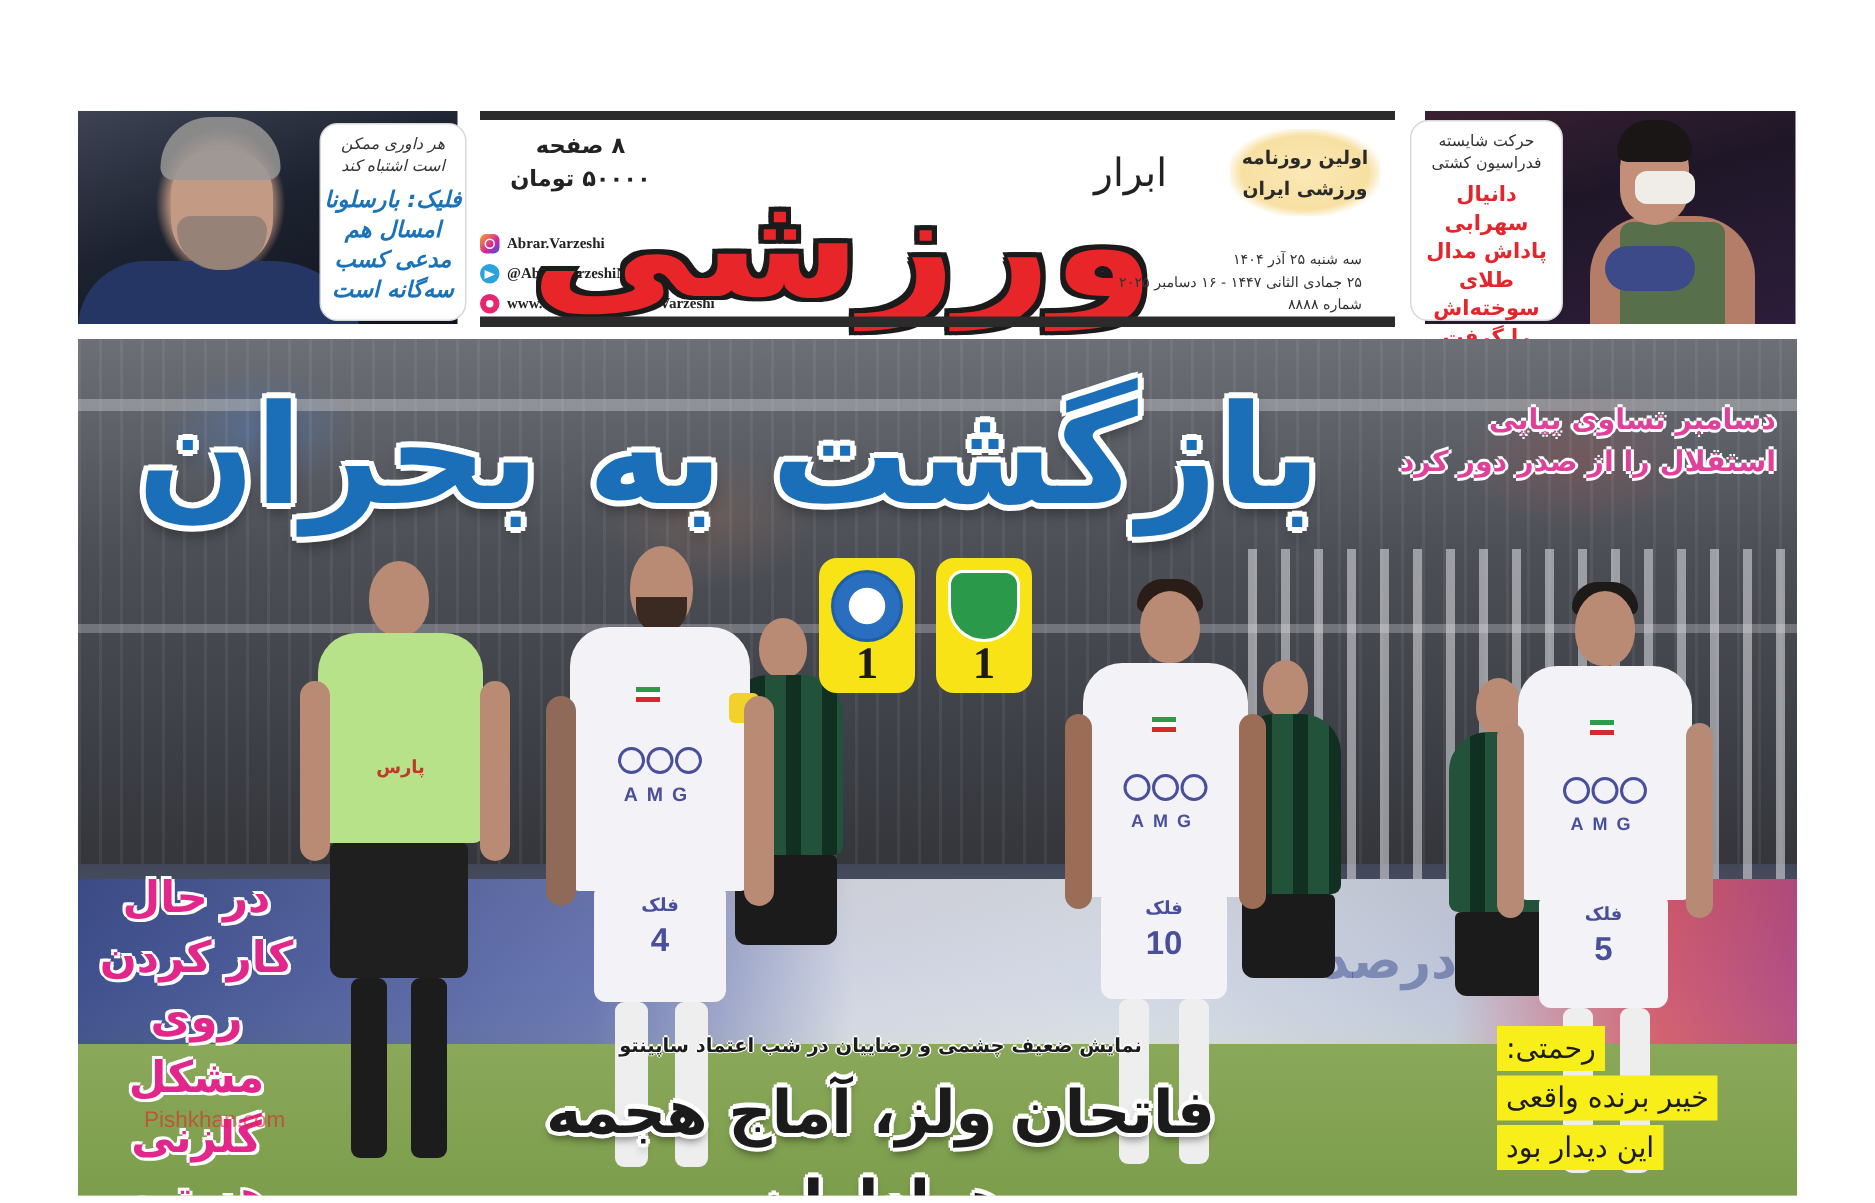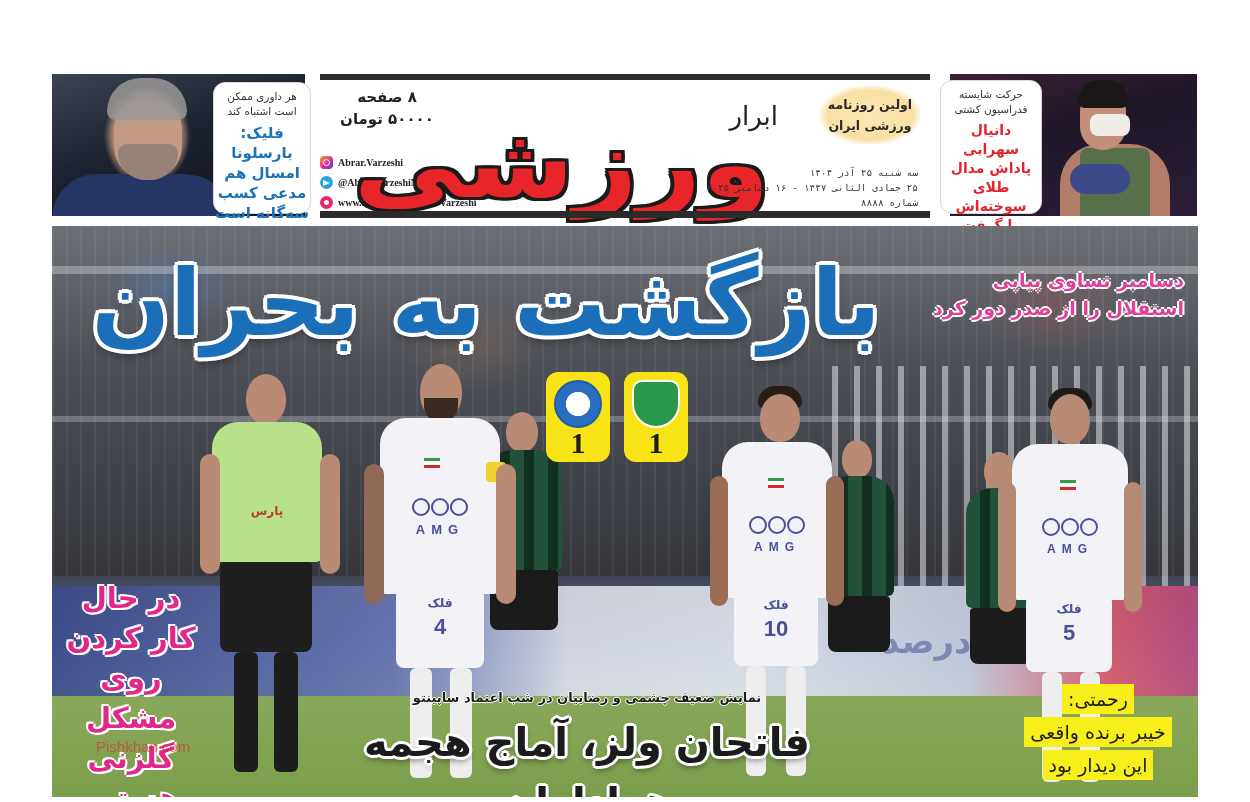--- a/index.html
+++ b/index.html
@@ -29,21 +29,21 @@
     position: absolute; left: 66px; top: 70px; width: 60px; height: 36px;
     border-radius: 10px 10px 30px 30px; background: #8c7c74; opacity: .8;
   }
   .photo-left .shirt {
     position: absolute; left: 0px; top: 100px; width: 190px; height: 60px;
     border-radius: 60px 80px 0 0; background: #253664;
   }
   .callout-left {
     left: 213px; top: 82px; width: 98px; height: 132px;
     background: #ffffff; border-radius: 12px; border: 1px solid #d8d8d8;
-    text-align: center; padding-top: 6px;
+    text-align: center; padding-top: 6px; font-style: italic;
   }
   .callout-left .kicker { font-size: 10.5px; color: #333; line-height: 15px; }
   .callout-left .head { font-size: 15px; font-weight: bold; color: #1a72b8; line-height: 20px; margin-top: 4px; }
 
   .mast-center {
     left: 320px; top: 74px; width: 610px; height: 144px;
   }
   .mast-bar-top { position: absolute; left: 0; top: 0; width: 610px; height: 6px; background: #2b2b2b; }
   .mast-bar-bottom { position: absolute; left: 0; bottom: 0; width: 610px; height: 7px; background: #2b2b2b; }
 
@@ -77,21 +77,21 @@
     font-size: 26px; color: #222; font-weight: normal; line-height: 30px;
   }
 
   .badge-first {
     position: absolute; left: 500px; top: 12px; width: 100px; height: 58px;
     background: radial-gradient(ellipse at center, #fbe8b6 0%, #f8e0a2 60%, rgba(255,255,255,0) 75%);
     text-align: center; padding-top: 8px;
   }
   .badge-first div { font-size: 12.5px; font-weight: bold; color: #2a2a2a; line-height: 21px; }
 
-  .date-block { position: absolute; right: 8px; left: 450px; top: 92px; text-align: right; padding-right: 4px; font-family: Liberation Mono, monospace; }
+  .date-block { position: absolute; right: 18px; left: 450px; top: 92px; text-align: right; padding-right: 4px; }
   .date-block div { font-size: 9.5px; color: #333; line-height: 15px; white-space: nowrap; }
 
   .photo-right {
     left: 950px; top: 74px; width: 247px; height: 142px;
     background:
       radial-gradient(circle 4px at 140px 60px, #f2c27a 0%, rgba(0,0,0,0) 100%),
       linear-gradient(165deg, #3a2032 0%, #1f1728 40%, #2c1d3a 100%);
     overflow: hidden;
   }
   .photo-right .hair2 { position: absolute; left: 128px; top: 6px; width: 50px; height: 28px; border-radius: 25px 25px 8px 8px; background: #1b1616; }
@@ -190,21 +190,21 @@
   .lower-kicker {
     position: absolute; left: 300px; top: 462px; width: 470px; text-align: center;
     font-size: 13px; font-weight: bold; color: #1c1c1c; line-height: 20px;
     text-shadow: 1px 0 0 #fff, -1px 0 0 #fff, 0 1px 0 #fff, 0 -1px 0 #fff;
   }
   .lower-title {
     position: absolute; left: 290px; top: 486px; width: 490px; text-align: center;
     font-size: 40px; font-weight: bold; color: #1b1b1b; line-height: 60px;
     text-shadow: 3px 0 0 #fff, -3px 0 0 #fff, 0 3px 0 #fff, 0 -3px 0 #fff, 2px 2px 0 #fff, -2px -2px 0 #fff, 2px -2px 0 #fff, -2px 2px 0 #fff, 0 4px 6px rgba(0,0,0,.5);
   }
-  .quote-right { position: absolute; right: 0; top: 458px; width: 200px; text-align: center; }
+  .quote-right { position: absolute; right: 0; top: 458px; width: 200px; text-align: left; }
   .quote-right .line {
     display: inline-block; background: #f8ee1a; color: #1c1c1c; font-size: 19px; line-height: 30px;
     padding: 0 6px; margin-bottom: 3px; white-space: nowrap;
   }
 </style>
 </head>
 <body>
 
 <div class="abs photo-left">
   <div class="shirt"></div>

